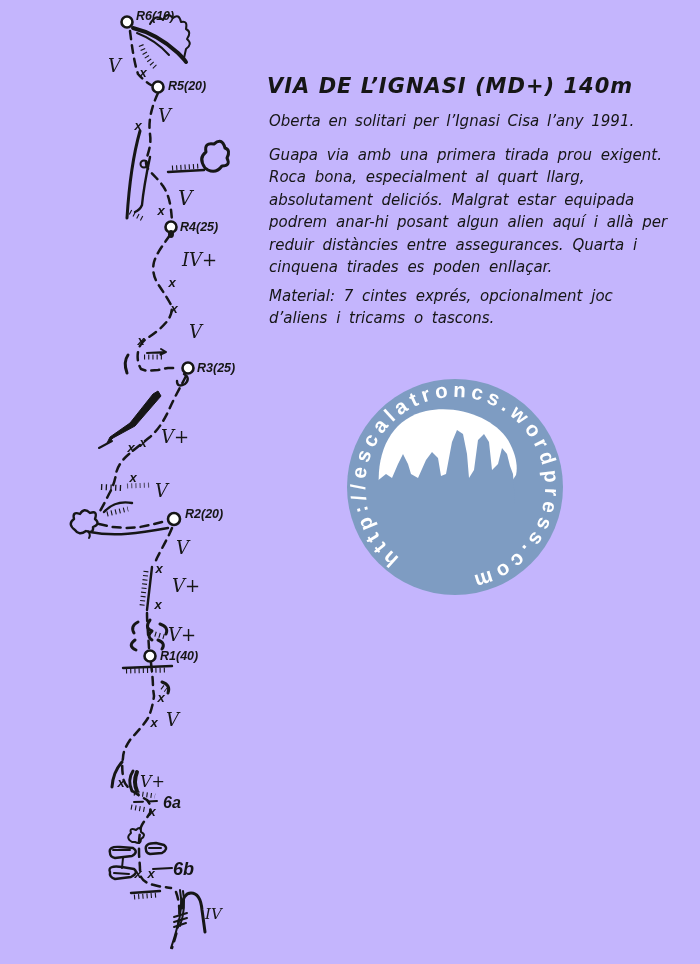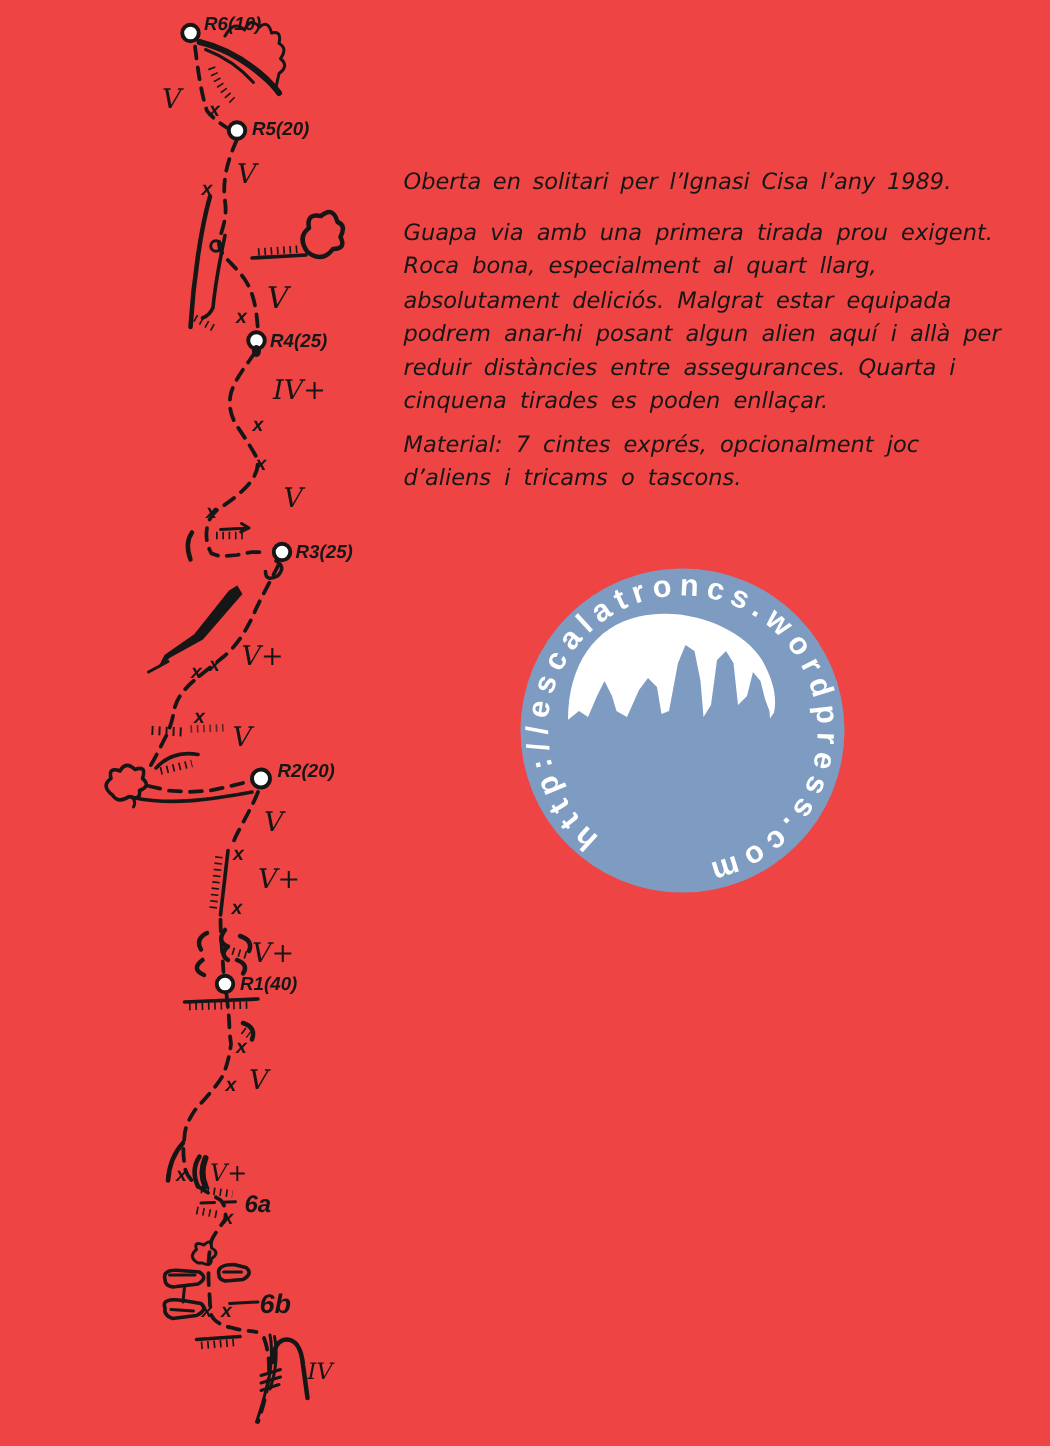--- a/index.html
+++ b/index.html
@@ -1,16 +1,16 @@
 <!DOCTYPE html>
 <html><head>
 <meta charset="utf-8">
 <style>
   html,body{margin:0;padding:0;background:#e8e8e8;}
-  #page{position:relative;width:700px;height:964px;background:#ef4444;overflow:hidden;
+  #page{position:relative;width:700px;height:964px;background:#c4b5fd;overflow:hidden;
         font-family:"DejaVu Sans",sans-serif;color:#161616;}
   .abs{position:absolute;}
   
   #title{left:268px;top:34px;width:420px;font:italic 700 27px "DejaVu Sans",sans-serif;
          letter-spacing:2.5px;white-space:nowrap;}
   #subtitle{left:267px;top:74px;width:420px;font:italic 700 21px "DejaVu Sans",sans-serif;
          letter-spacing:1px;white-space:nowrap;}
   #intro{left:269px;top:112px;width:410px;font:italic 400 15px "DejaVu Sans",sans-serif;
          word-spacing:3px;}
   #desc{left:269px;top:144px;width:402px;font:italic 400 15px "DejaVu Sans",sans-serif;
@@ -173,21 +173,22 @@
       <text class="bolt" x="158" y="609">x</text>
       <text class="bolt" x="161" y="702">x</text>
       <text class="bolt" x="154" y="727">x</text>
       <text class="bolt" x="121" y="787">x</text>
       <text class="bolt" x="152" y="816">x</text>
       <text class="bolt" x="138" y="878">x</text>
       <text class="bolt" x="151" y="878">x</text>
     </g>
   </svg>
 
-  <div class="abs" id="intro">Oberta en solitari per l’Ignasi Cisa l’any 1989.</div>
+  <div class="abs" id="subtitle">VIA DE L’IGNASI (MD+) 140m</div>
+  <div class="abs" id="intro">Oberta en solitari per l’Ignasi Cisa l’any 1991.</div>
   <div class="abs" id="desc">Guapa via amb una primera tirada prou exigent. Roca bona, especialment al quart llarg, absolutament deliciós. Malgrat estar equipada podrem anar-hi posant algun alien aquí i allà per reduir distàncies entre assegurances. Quarta i cinquena tirades es poden enllaçar.</div>
   <div class="abs" id="material">Material: 7 cintes exprés, opcionalment joc d’aliens i tricams o tascons.</div>
 
   <svg class="abs" style="left:346px;top:378px" width="218" height="218" viewBox="0 0 218 218">
     <circle cx="109" cy="109" r="108" fill="#7e9cc2"></circle>
     <path fill="#ffffff" d="M33,110 C30,70 48,40 80,33 C112,26 148,40 162,62 C170,76 172,88 170,97 L166,103
              Q152,114 138,118 L118,122 L92,123 L66,121 Q46,118 38,115 Z"></path>
     <path d="M30,104 L40,96 L46,100 L52,86 L57,76 L62,86 L65,96 L72,100
              L80,82 L86,74 L92,80 L95,98 L100,96
              L106,64 L111,52 L117,56 L121,76 L123,100 L128,92

